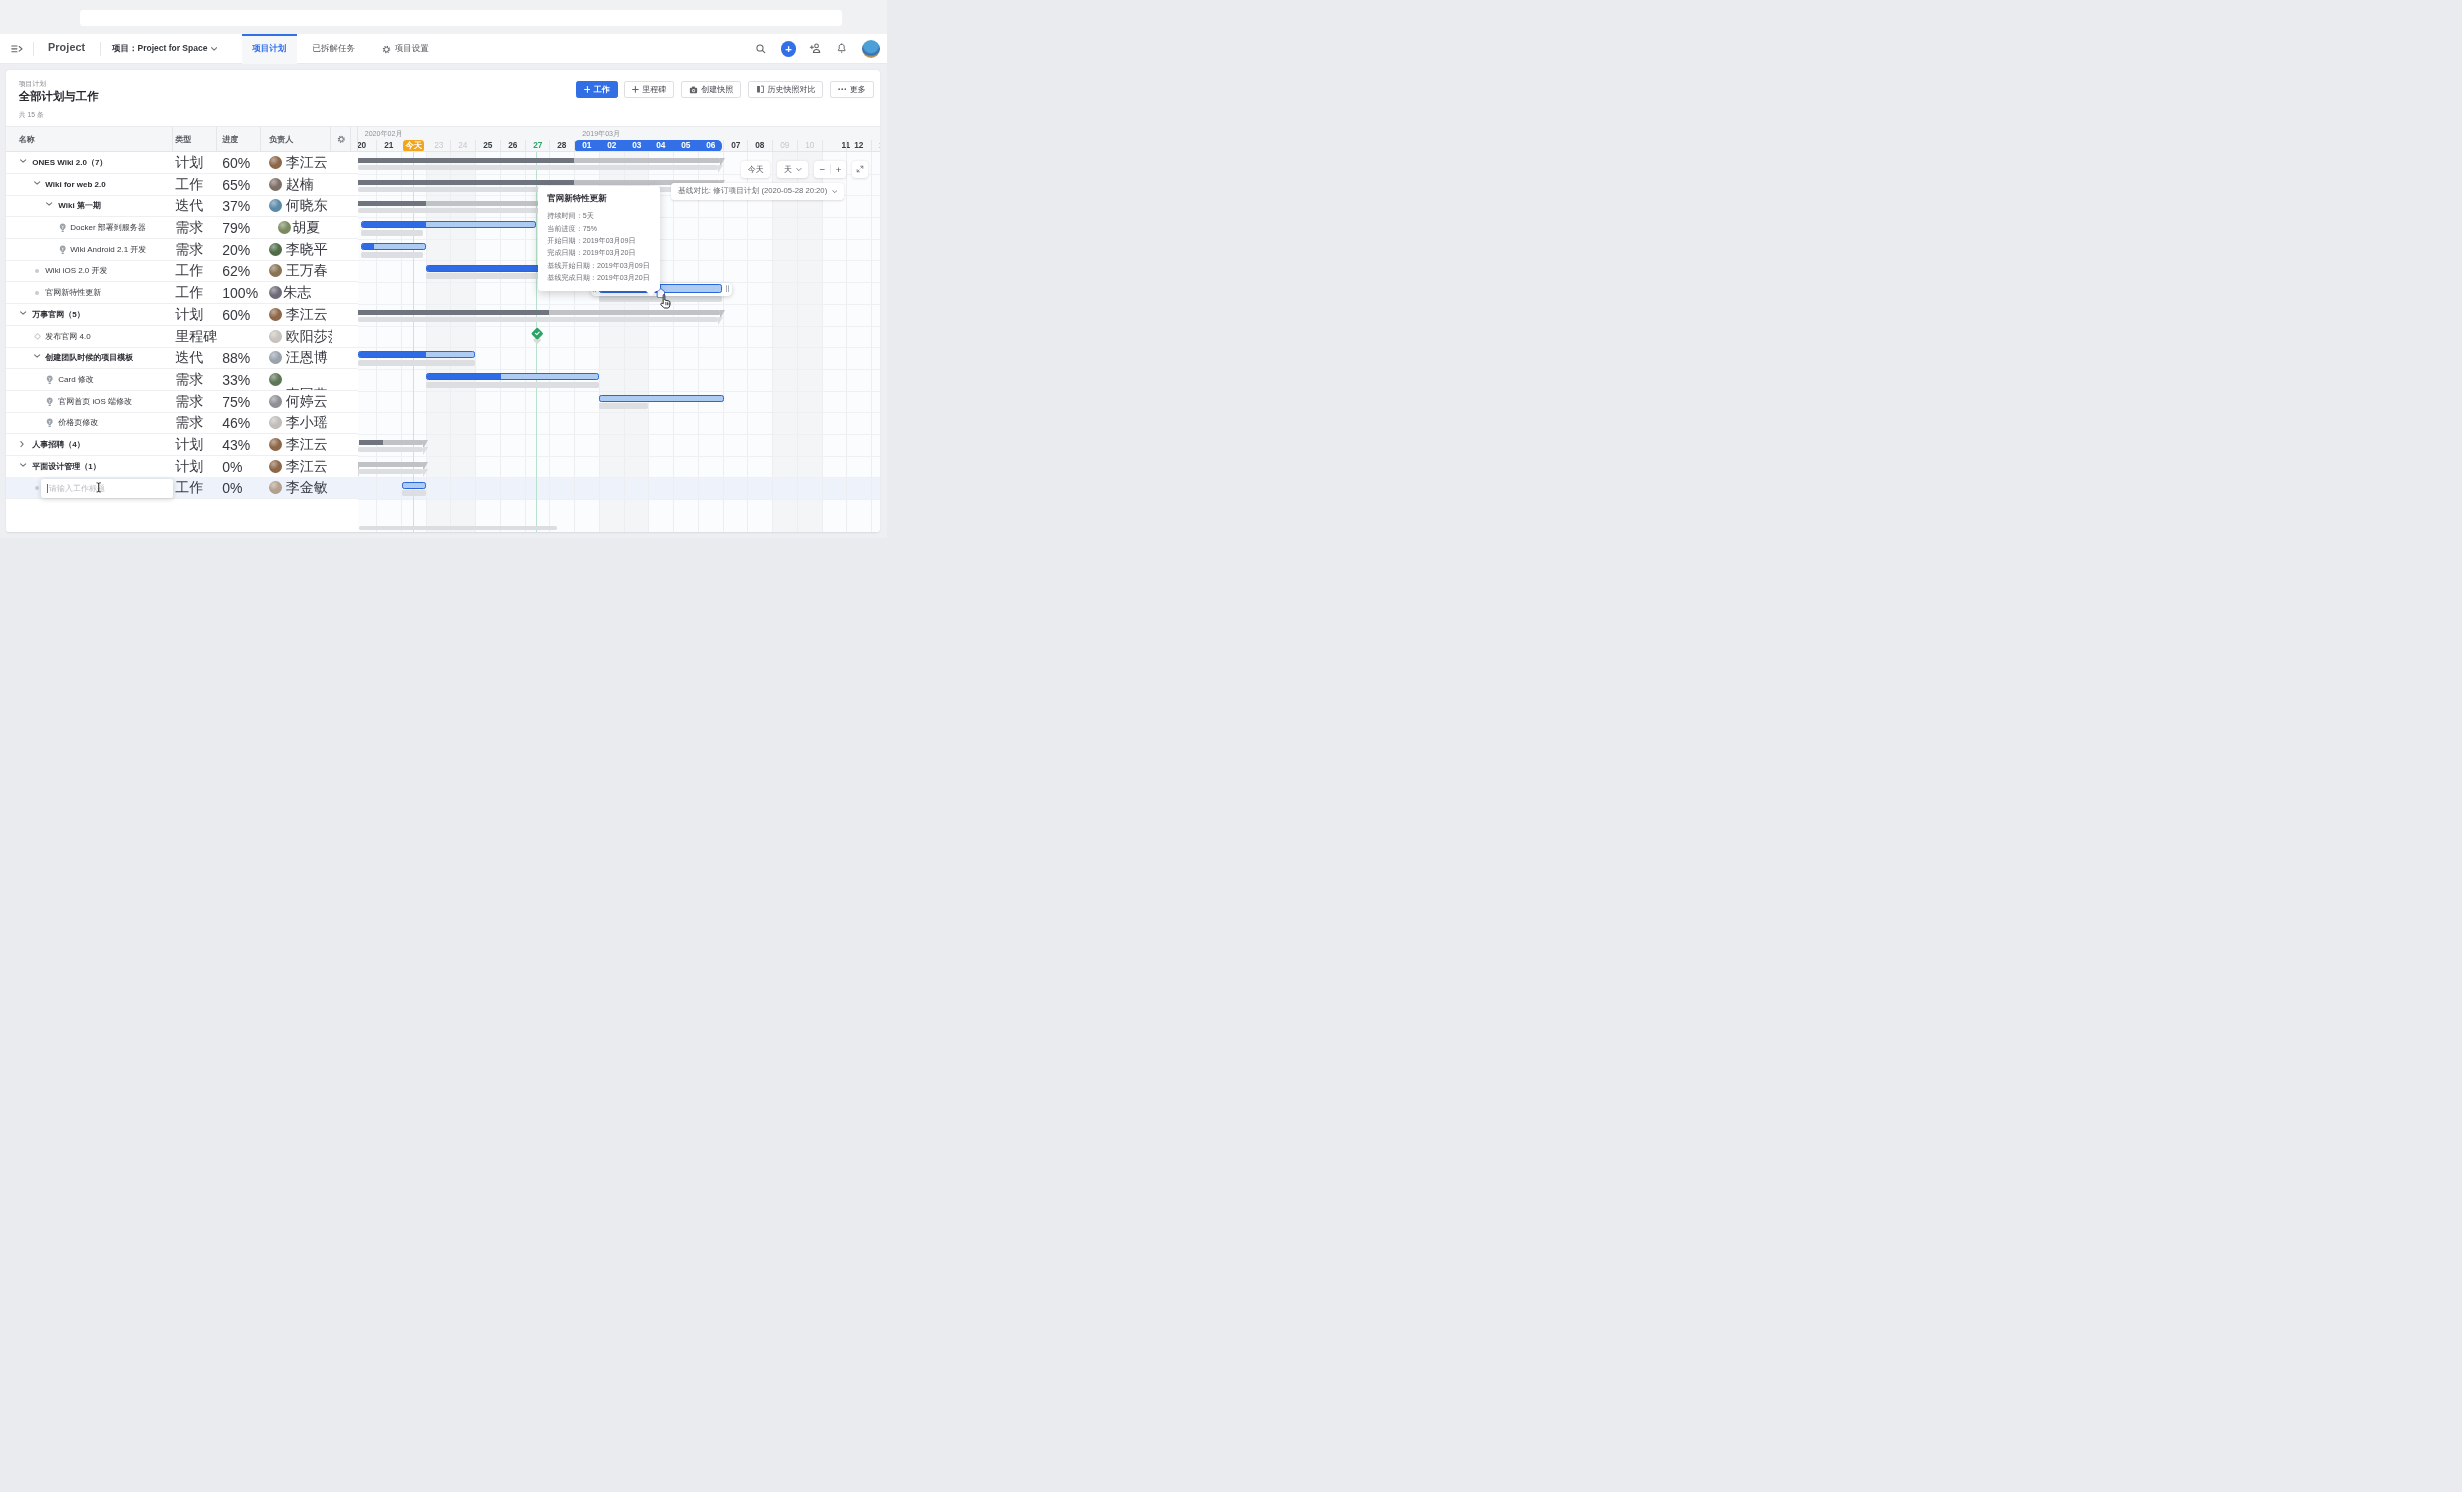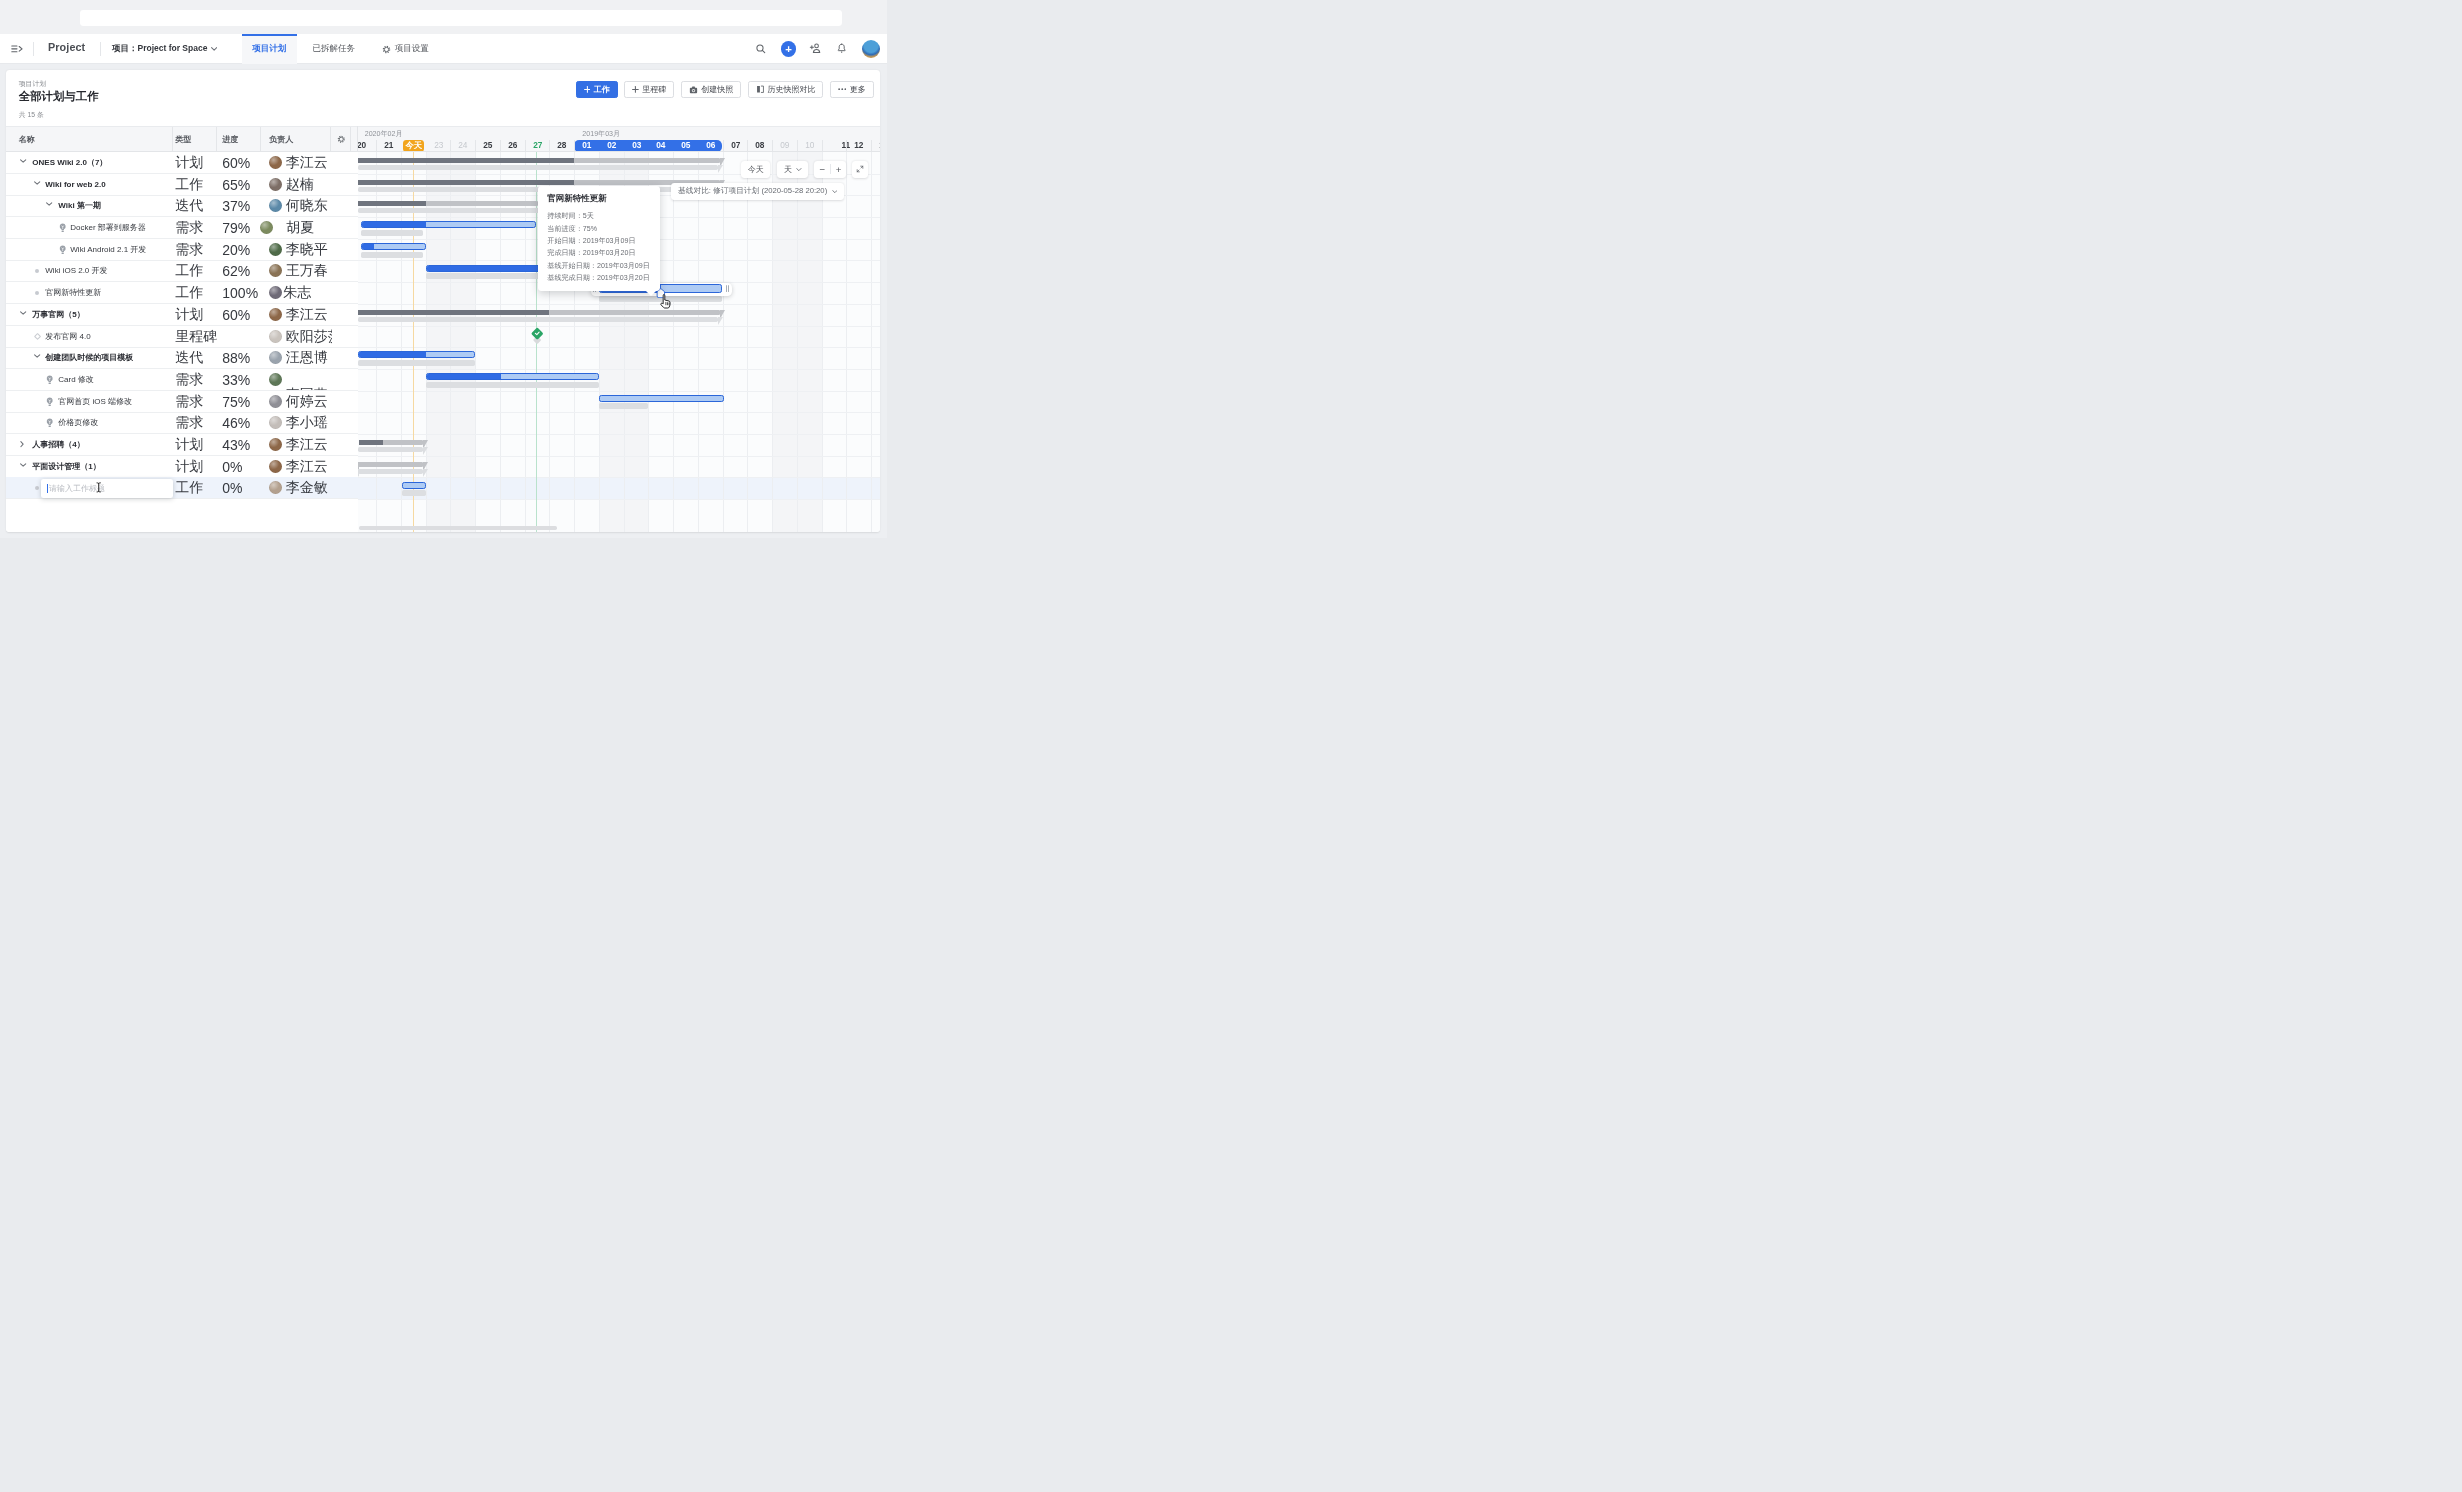--- a/index.html
+++ b/index.html
@@ -326,21 +326,21 @@
           <div style="position: absolute; left: 53px; top: 6.3px;">
             <svg width="7.4" height="9.7" viewBox="0 0 13 17">
               <path d="M6.5 0.8a5.3 5.3 0 0 1 2.2 10.1v1.6H4.3v-1.6A5.3 5.3 0 0 1 6.5 0.8z" fill="#9aa0a8"></path>
               <rect x="4.3" y="13.3" width="4.4" height="2.6" rx="1.2" fill="#9aa0a8"></rect>
               <path d="M5 5l1.5 2L8 5M6.5 7v3" stroke="#fff" stroke-width="1.1" fill="none" stroke-linecap="round" stroke-linejoin="round"></path>
             </svg>
           </div>
           <div class="rname" style="left: 64px;">Docker 部署到服务器</div>
           <div class="cell" style="left: 169px;">需求</div>
           <div class="cell" style="left: 216px;">79%</div>
-          <div class="cell" style="left: 254px; gap: 13px; max-width: 63px; overflow: hidden;">
+          <div class="cell" style="left: 272px; gap: 1px; max-width: 63px; overflow: hidden;">
             <div class="owner-av" style="background: radial-gradient(circle at 35% 30%, rgba(255, 255, 255, 0.45), rgba(255, 255, 255, 0) 45%), rgb(124, 139, 95);"></div>
             <div style="white-space: nowrap;">胡夏</div>
           </div>
         </div>
         <div class="lrow" style="top: 87px; height: 22px;">
           <div style="position: absolute; left: 53px; top: 6.3px;">
             <svg width="7.4" height="9.7" viewBox="0 0 13 17">
               <path d="M6.5 0.8a5.3 5.3 0 0 1 2.2 10.1v1.6H4.3v-1.6A5.3 5.3 0 0 1 6.5 0.8z" fill="#9aa0a8"></path>
               <rect x="4.3" y="13.3" width="4.4" height="2.6" rx="1.2" fill="#9aa0a8"></rect>
               <path d="M5 5l1.5 2L8 5M6.5 7v3" stroke="#fff" stroke-width="1.1" fill="none" stroke-linecap="round" stroke-linejoin="round"></path>

